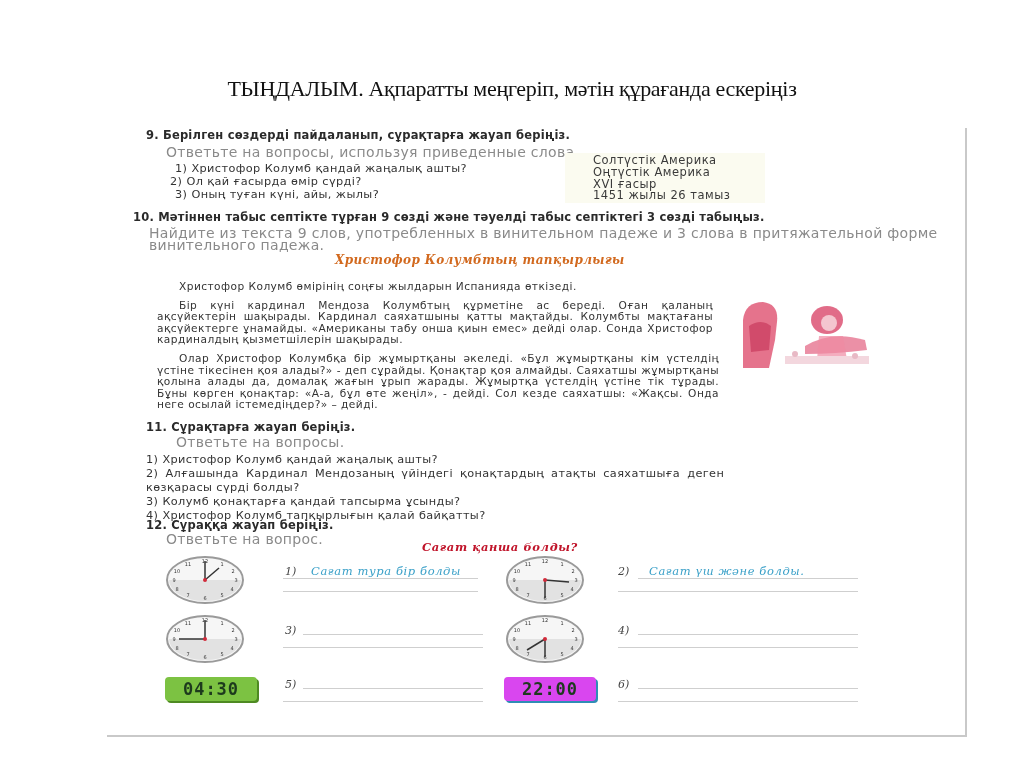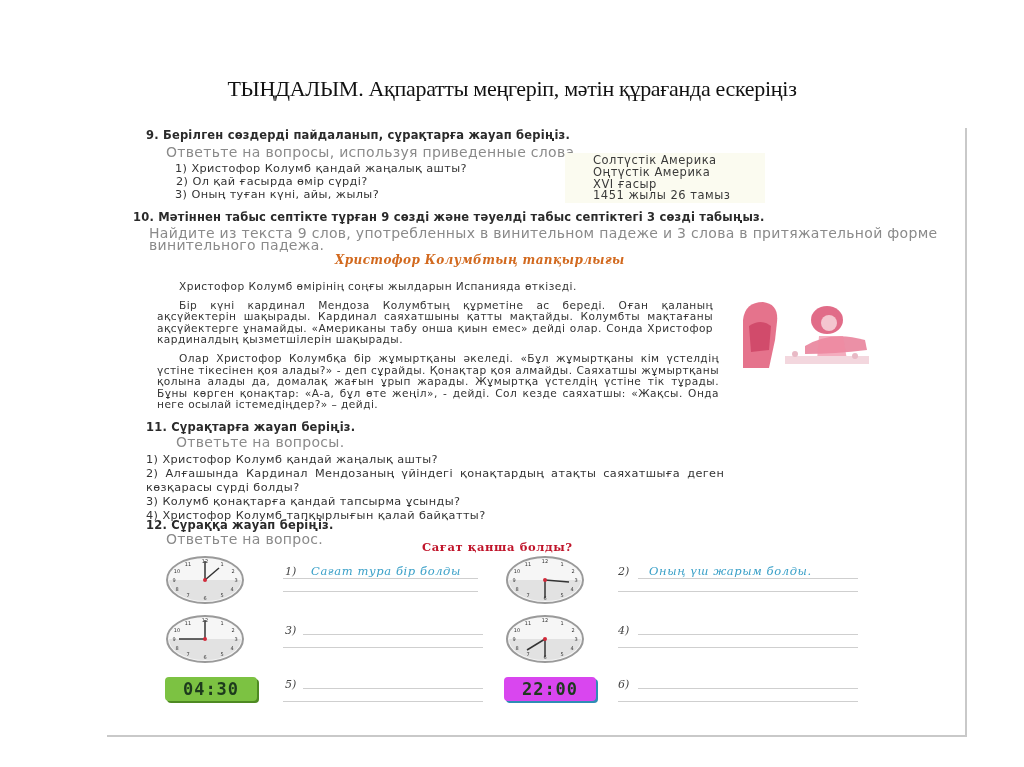--- a/index.html
+++ b/index.html
@@ -28,21 +28,21 @@
       font-style: italic; font-weight: bold; font-size: 12px; color: #d2691e; letter-spacing: 0.4px;
       font-family: "DejaVu Serif", serif;
     }
     .story p {
       margin: 7px; font-size: 10.6px; color: #333; line-height: 11.6px; letter-spacing: 0.45px;
       text-align: justify; text-align-last: left; white-space: normal;
     }
     .story { position: absolute; left: 150px; top: 274px; width: 570px; }
     .illustration { position: absolute; left: 735px; top: 290px; width: 140px; height: 78px; }
     .clocks-title {
-      font-weight: bold; font-size: 11.5px; color: #c0142a; letter-spacing: 0.6px;
+      font-style: italic; font-weight: bold; font-size: 11.5px; color: #c0142a; letter-spacing: 0.6px;
       font-family: "DejaVu Serif", serif;
     }
     .clock { position: absolute; width: 80px; height: 52px; }
     .digital {
       position: absolute; width: 92px; height: 24px; border-radius: 4px;
       font-family: "DejaVu Sans Mono", monospace; font-weight: bold; font-size: 17px; color: #1d3a1d;
       text-align: center; line-height: 24px; letter-spacing: 1px;
     }
     .answer-label { position: absolute; font-style: italic; font-size: 11px; color: #444; font-family: "DejaVu Serif", serif; }
     .answer-text { position: absolute; font-style: italic; font-size: 11.5px; color: #3aa0c8; letter-spacing: 0.6px; font-family: "DejaVu Serif", serif; margin-left: 8px; }
@@ -51,21 +51,21 @@
 </head>
 <body>
 
 <div class="slide-title">ТЫҢДАЛЫМ. Ақпаратты меңгеріп, мәтін құрағанда ескеріңіз</div>
 
 <div class="page-frame"></div>
 
 <div class="abs task-head" style="left:146px;top:128px;">9. Берілген сөздерді пайдаланып, сұрақтарға жауап беріңіз.</div>
 <div class="abs task-sub" style="left:166px;top:144px;">Ответьте на вопросы, используя приведенные слова.</div>
 <div class="abs q" style="left:175px;top:162px;">1) Христофор Колумб қандай жаңалық ашты?</div>
-<div class="abs q" style="left:176px;top:175px;">2) Ол қай ғасырда өмір сүрді?</div>
+<div class="abs q" style="left:170px;top:175px;">2) Ол қай ғасырда өмір сүрді?</div>
 <div class="abs q" style="left:175px;top:188px;">3) Оның туған күні, айы, жылы?</div>
 
 <div class="hint-box">
   <div>Солтүстік Америка</div>
   <div>Оңтүстік Америка</div>
   <div>XVI ғасыр</div>
   <div>1451 жылы 26 тамыз</div>
 </div>
 
 <div class="abs task-head" style="left:133px;top:210px;">10. Мәтіннен табыс септікте тұрған 9 сөзді және тәуелді табыс септіктегі 3 сөзді табыңыз.</div>
@@ -148,21 +148,21 @@
       <text x="12" y="38">8</text>
       <text x="9" y="29">9</text>
       <text x="12" y="20">10</text>
       <text x="23" y="13">11</text>
   </g>
   <line x1="40" y1="27" x2="40" y2="45" stroke="#333" stroke-width="1.5"></line>
   <line x1="40" y1="27" x2="64" y2="29" stroke="#333" stroke-width="1.5"></line>
   <circle cx="40" cy="27" r="2" fill="#d12a3a"></circle>
 </svg>
 <div class="answer-label" style="left:618px;top:565px;">2)</div>
-<div class="answer-text" style="left:641px;top:564px;">Оның үш жарым болды.</div>
+<div class="answer-text" style="left:641px;top:564px;">Сағат үш және болды.</div>
 <div class="line" style="left:638px;top:578px;width:220px;"></div>
 <div class="line" style="left:618px;top:591px;width:240px;"></div>
 
 <svg class="clock" style="left:165px;top:612px;" viewBox="0 0 80 52">
   <ellipse cx="40" cy="27" rx="38" ry="23" fill="#f6f6f6" stroke="#9a9a9a" stroke-width="2"></ellipse>
   <path d="M4 27 A36 21 0 0 0 76 27 L40 27 Z" fill="#e2e2e2"></path>
   <g font-size="5" fill="#333" font-family="DejaVu Sans, sans-serif" text-anchor="middle">
     <text x="40" y="10">12</text>
       <text x="57" y="13">1</text>
       <text x="68" y="20">2</text>

